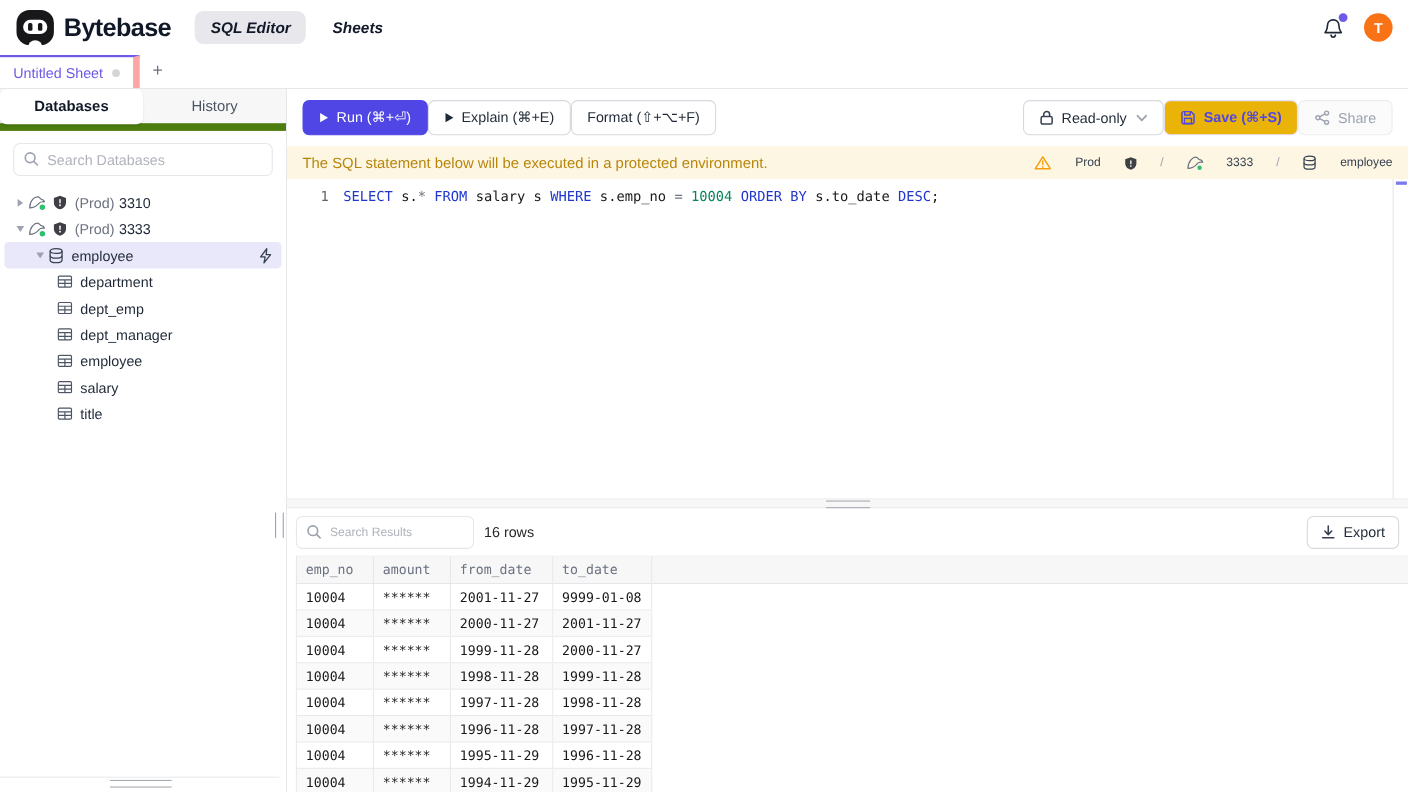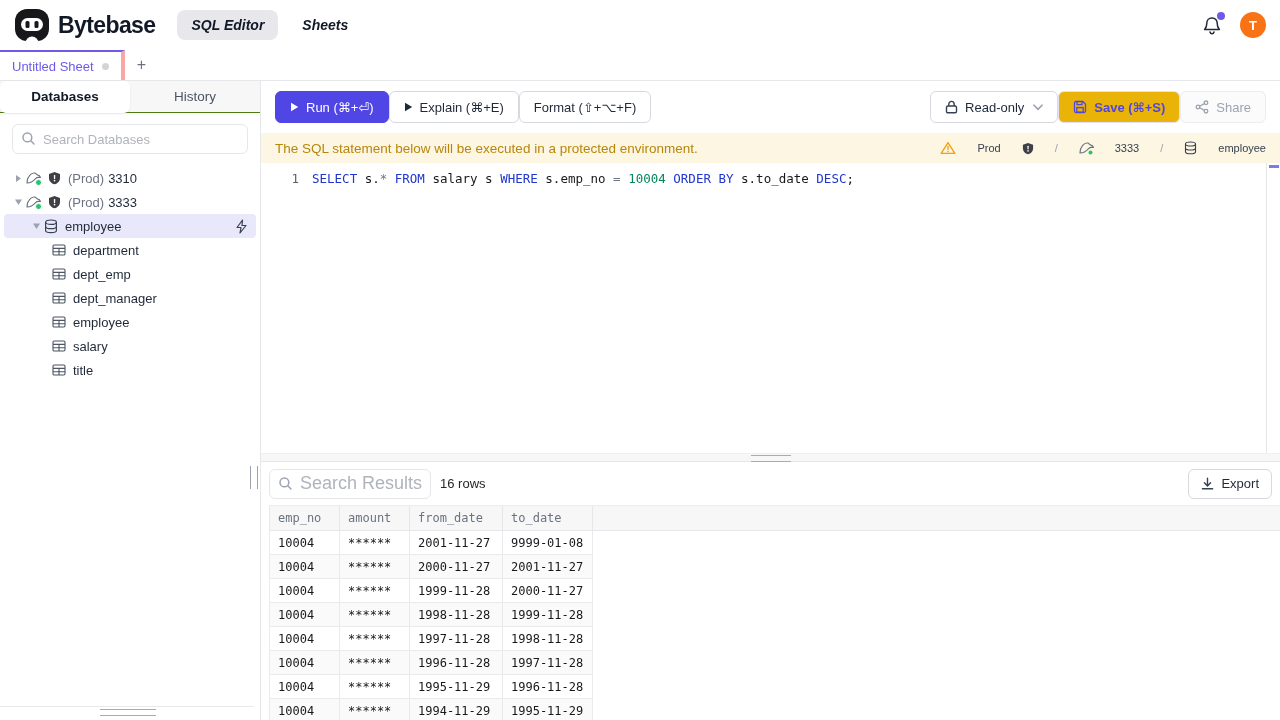--- a/index.html
+++ b/index.html
@@ -13,30 +13,30 @@
   .top-nav{display:flex;align-items:center;gap:10px;margin-left:22px;}
   .nav-pill{font-size:14px;font-weight:600;color:#111827;padding:7px 14px;border-radius:8px;cursor:pointer;font-style:italic;}
   .nav-pill.active{background:#e8e8ec;}
   .top-spacer{flex:1;}
   .bell-wrap{position:relative;margin-right:18px;cursor:pointer;}
   .bell-dot{position:absolute;top:-3px;right:-3px;width:8px;height:8px;border-radius:50%;background:var(--tab-accent,#6d5ae8);}
   .avatar{width:26px;height:26px;border-radius:50%;background:var(--avatar-bg,#f97316);color:#fff;font-size:13px;font-weight:700;display:flex;align-items:center;justify-content:center;cursor:pointer;}
 
   
   .tabstrip{height:30px;flex:none;display:flex;align-items:stretch;border-bottom:1px solid #e5e7eb;background:#fff;}
-  .sheet-tab{display:flex;align-items:center;gap:8px;padding:0 12px;border-top:2px solid var(--tab-accent,#6d5ae8);border-right:4px solid #fca5a5;color:var(--tab-accent,#6d5ae8);font-size:13px;cursor:pointer;}
+  .sheet-tab{display:flex;align-items:center;gap:8px;padding:0 12px;border-top:2px solid var(--tab-accent,#6d5ae8);border-right:6px solid #fca5a5;color:var(--tab-accent,#6d5ae8);font-size:13px;cursor:pointer;}
   .unsaved-dot{width:7px;height:7px;border-radius:50%;background:#d4d4d8;}
   .tab-add{display:flex;align-items:center;padding:0 12px;color:#6b7280;font-size:16px;cursor:pointer;}
 
   
   .content{flex:1;display:flex;min-height:0;}
 
   
   .sidebar{width:260px;flex:none;border-right:1px solid #e5e7eb;display:flex;flex-direction:column;position:relative;background:#fff;}
-  .side-tabs{display:flex;background:#f7f7f8;border-bottom:1px solid #4d7c0f;padding:0;}
+  .side-tabs{display:flex;background:#f7f7f8;border-bottom:7px solid #4d7c0f;padding:0;}
   .side-tab{flex:1;text-align:center;font-size:13.5px;color:#4b5563;padding:8px 0;cursor:pointer;}
   .side-tab.active{background:#fff;color:#111827;font-weight:700;border-radius:6px;box-shadow:0 1px 2px rgba(0,0,0,.1);margin-bottom:-1px;}
   .side-search{margin:11px 12px 8px 12px;position:relative;}
   .side-search input{width:100%;box-sizing:border-box;height:30px;border:1px solid #e5e7eb;border-radius:6px;padding:0 8px 0 30px;font-size:13px;color:#374151;outline:none;font-family:inherit;}
   .side-search input::placeholder{color:#b0b3bb;}
   .side-search .search-ico{position:absolute;left:9px;top:7px;}
   .tree{flex:1;overflow:hidden;padding-top:4px;font-size:13px;}
   .tree-row{height:24px;display:flex;align-items:center;cursor:pointer;color:#1f2937;}
   .tree-row .chev{width:16px;display:flex;justify-content:center;flex:none;}
   .tree-row .t-ico{display:flex;align-items:center;margin-right:7px;position:relative;flex:none;}
@@ -82,21 +82,21 @@
   .minimap-line{margin-top:2px;margin-left:2px;width:10px;height:3px;background:#7b7bea;}
 
   
   .divider{height:7px;flex:none;background:#f7f7f8;border-top:1px solid #f0f0f1;position:relative;cursor:row-resize;}
   .hsash{position:absolute;left:50%;top:1px;transform:translateX(-50%);width:40px;height:5px;border-top:1.5px solid #a8abb2;border-bottom:1.5px solid #a8abb2;}
 
   
   .results{height:258px;flex:none;border-top:1px solid #e5e7eb;display:flex;flex-direction:column;background:#fff;}
   .results-header{height:43px;flex:none;display:flex;align-items:center;padding:0 8px;}
   .results-search{position:relative;width:162px;}
-  .results-search input{width:100%;box-sizing:border-box;height:30px;border:1px solid #e5e7eb;border-radius:6px;padding:0 0 0 30px;font-size:18px;color:#701a75;outline:none;font-family:inherit;}
+  .results-search input{width:100%;box-sizing:border-box;height:30px;border:1px solid #e5e7eb;border-radius:6px;padding:0 0 0 30px;font-size:11px;color:#701a75;outline:none;font-family:inherit;}
   .results-search input::placeholder{color:#b0b3bb;}
   .results-search .search-ico{position:absolute;left:9px;top:7px;}
   .rowcount{margin-left:9px;font-size:13px;color:#27272a;}
   .results-spacer{flex:1;}
   .results-table-wrap{flex:1;overflow:hidden;padding-left:8px;}
   table.results-table{border-collapse:collapse;width:100%;font-family:"DejaVu Sans Mono","Liberation Mono",monospace;font-size:12px;table-layout:fixed;}
   .results-table th{height:24px;background:#f7f7f8;color:#6b7280;font-weight:400;text-align:left;padding:0 8px;border-left:1px solid #e5e7eb;border-top:1px solid #ececee;border-bottom:1px solid #e5e7eb;overflow:hidden;white-space:nowrap;cursor:pointer;}
   .results-table th.filler{border-left:1px solid #e5e7eb;cursor:default;}
   .results-table td{height:23px;color:#18181b;padding:0 8px;border-left:1px solid #e9eaec;border-bottom:1px solid #e9eaec;overflow:hidden;white-space:nowrap;cursor:default;}
   .results-table td.filler{border-left:1px solid #e9eaec;border-bottom:none;background:#fff;}

